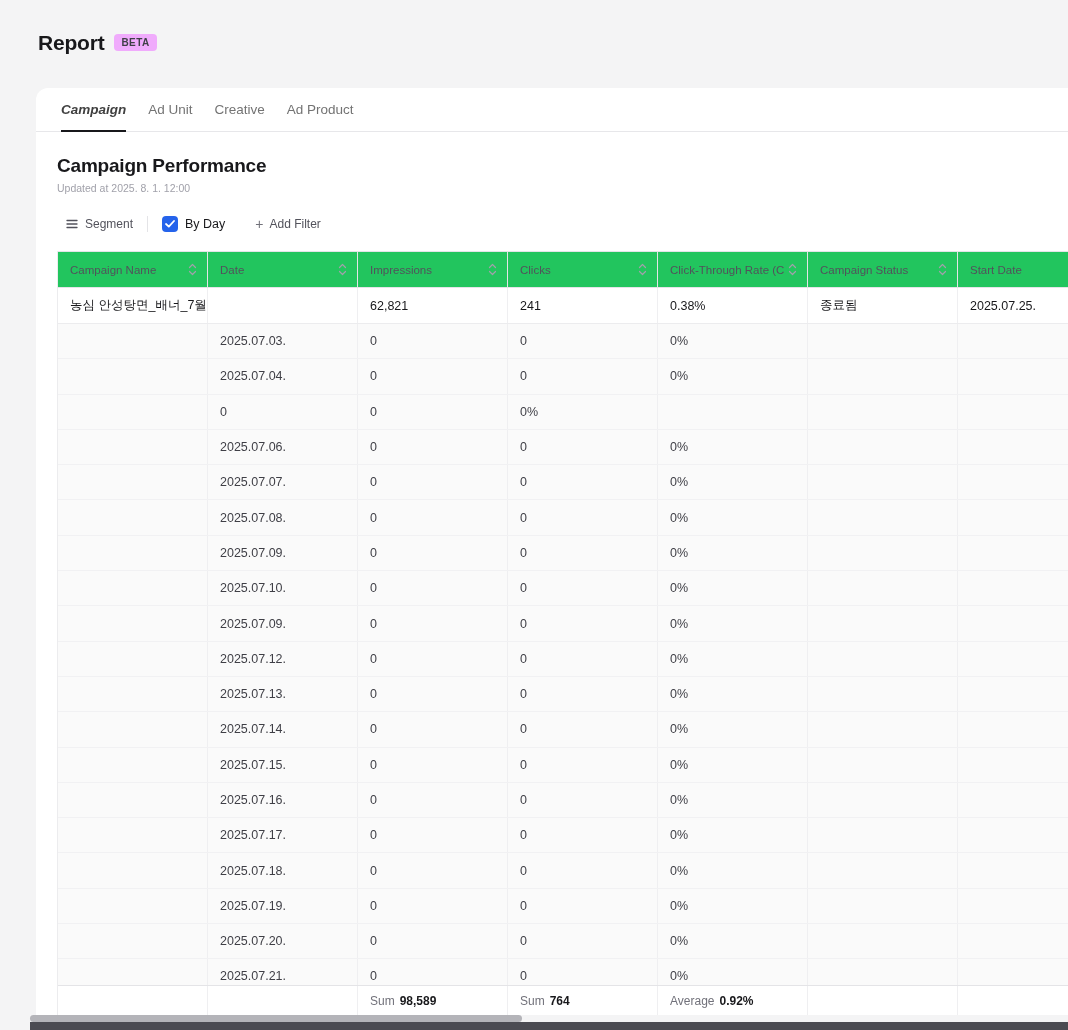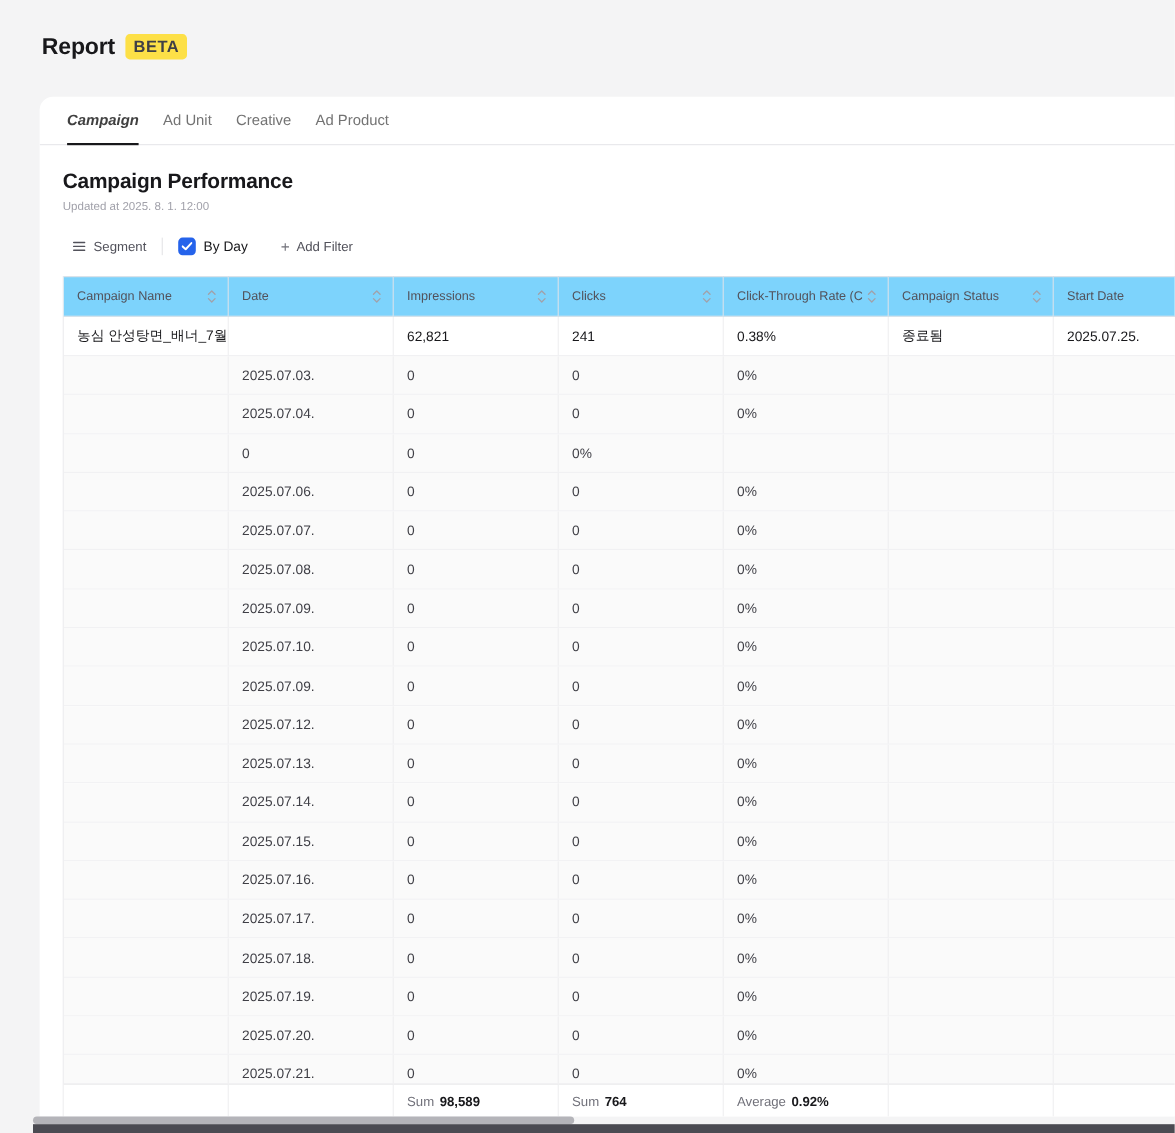--- a/index.html
+++ b/index.html
@@ -9,22 +9,22 @@
     background:#f4f4f5;
     font-family:"Liberation Sans", sans-serif;
     color:#18181b;
     overflow:hidden;
   }
   
   .page-header { position:absolute; top:31px; left:38px; display:flex; align-items:center; gap:10px; }
   .page-title { font-size:21px; font-weight:700; letter-spacing:-0.2px; }
   .beta-badge {
     margin-top:-2px;
-    background:#fde047; color:#3f3f46;
-    font-size:15px; font-weight:700; letter-spacing:0.4px;
+    background:#f0abfc; color:#3f3f46;
+    font-size:10px; font-weight:700; letter-spacing:0.4px;
     padding:3px 7px; border-radius:4px;
   }
   
   .card {
     position:absolute; left:36px; top:88px; right:0; height:927px;
     background:#ffffff; border-top-left-radius:12px;
     overflow:hidden;
   }
   
   .tabs { height:44px; display:flex; align-items:stretch; gap:22px; padding:0 0 0 25px; border-bottom:1px solid #e7e7ea; }
@@ -50,21 +50,21 @@
   .byday-label { font-size:12.5px; color:#18181b; }
   .add-filter { margin-left:30px; display:flex; align-items:center; gap:6px; font-size:12px; color:#52525b; cursor:pointer; }
   .plus { font-size:14px; color:#71717a; line-height:1; }
   
   .table { margin:14px 0 0 21px; width:1050px; border-left:1px solid #ececee; }
   .thead { display:flex; height:37px; }
   .th {
     width:150px; flex:0 0 150px; height:37px;
     display:flex; align-items:center; justify-content:space-between;
     padding:0 10px 0 12px;
-    background:#7dd3fc;
+    background:#22c55e;
     border-top:1px solid #e4e4e7; border-bottom:1px solid #e4e4e7; border-right:1px solid #e4e4e7;
     font-size:11.5px; color:#52525b;
     cursor:pointer;
   }
   .th .col-label { white-space:nowrap; overflow:hidden; }
   .th .sort { flex:0 0 auto; margin-left:4px; display:flex; }
   .rows-viewport { height:697px; overflow:hidden; }
   .tr { display:flex; height:35.3px; background:#fafafa; border-bottom:1px solid #f1f1f3; }
   .tr.summary { height:36px; background:#ffffff; border-bottom:1px solid #ececee; }
   .td {

